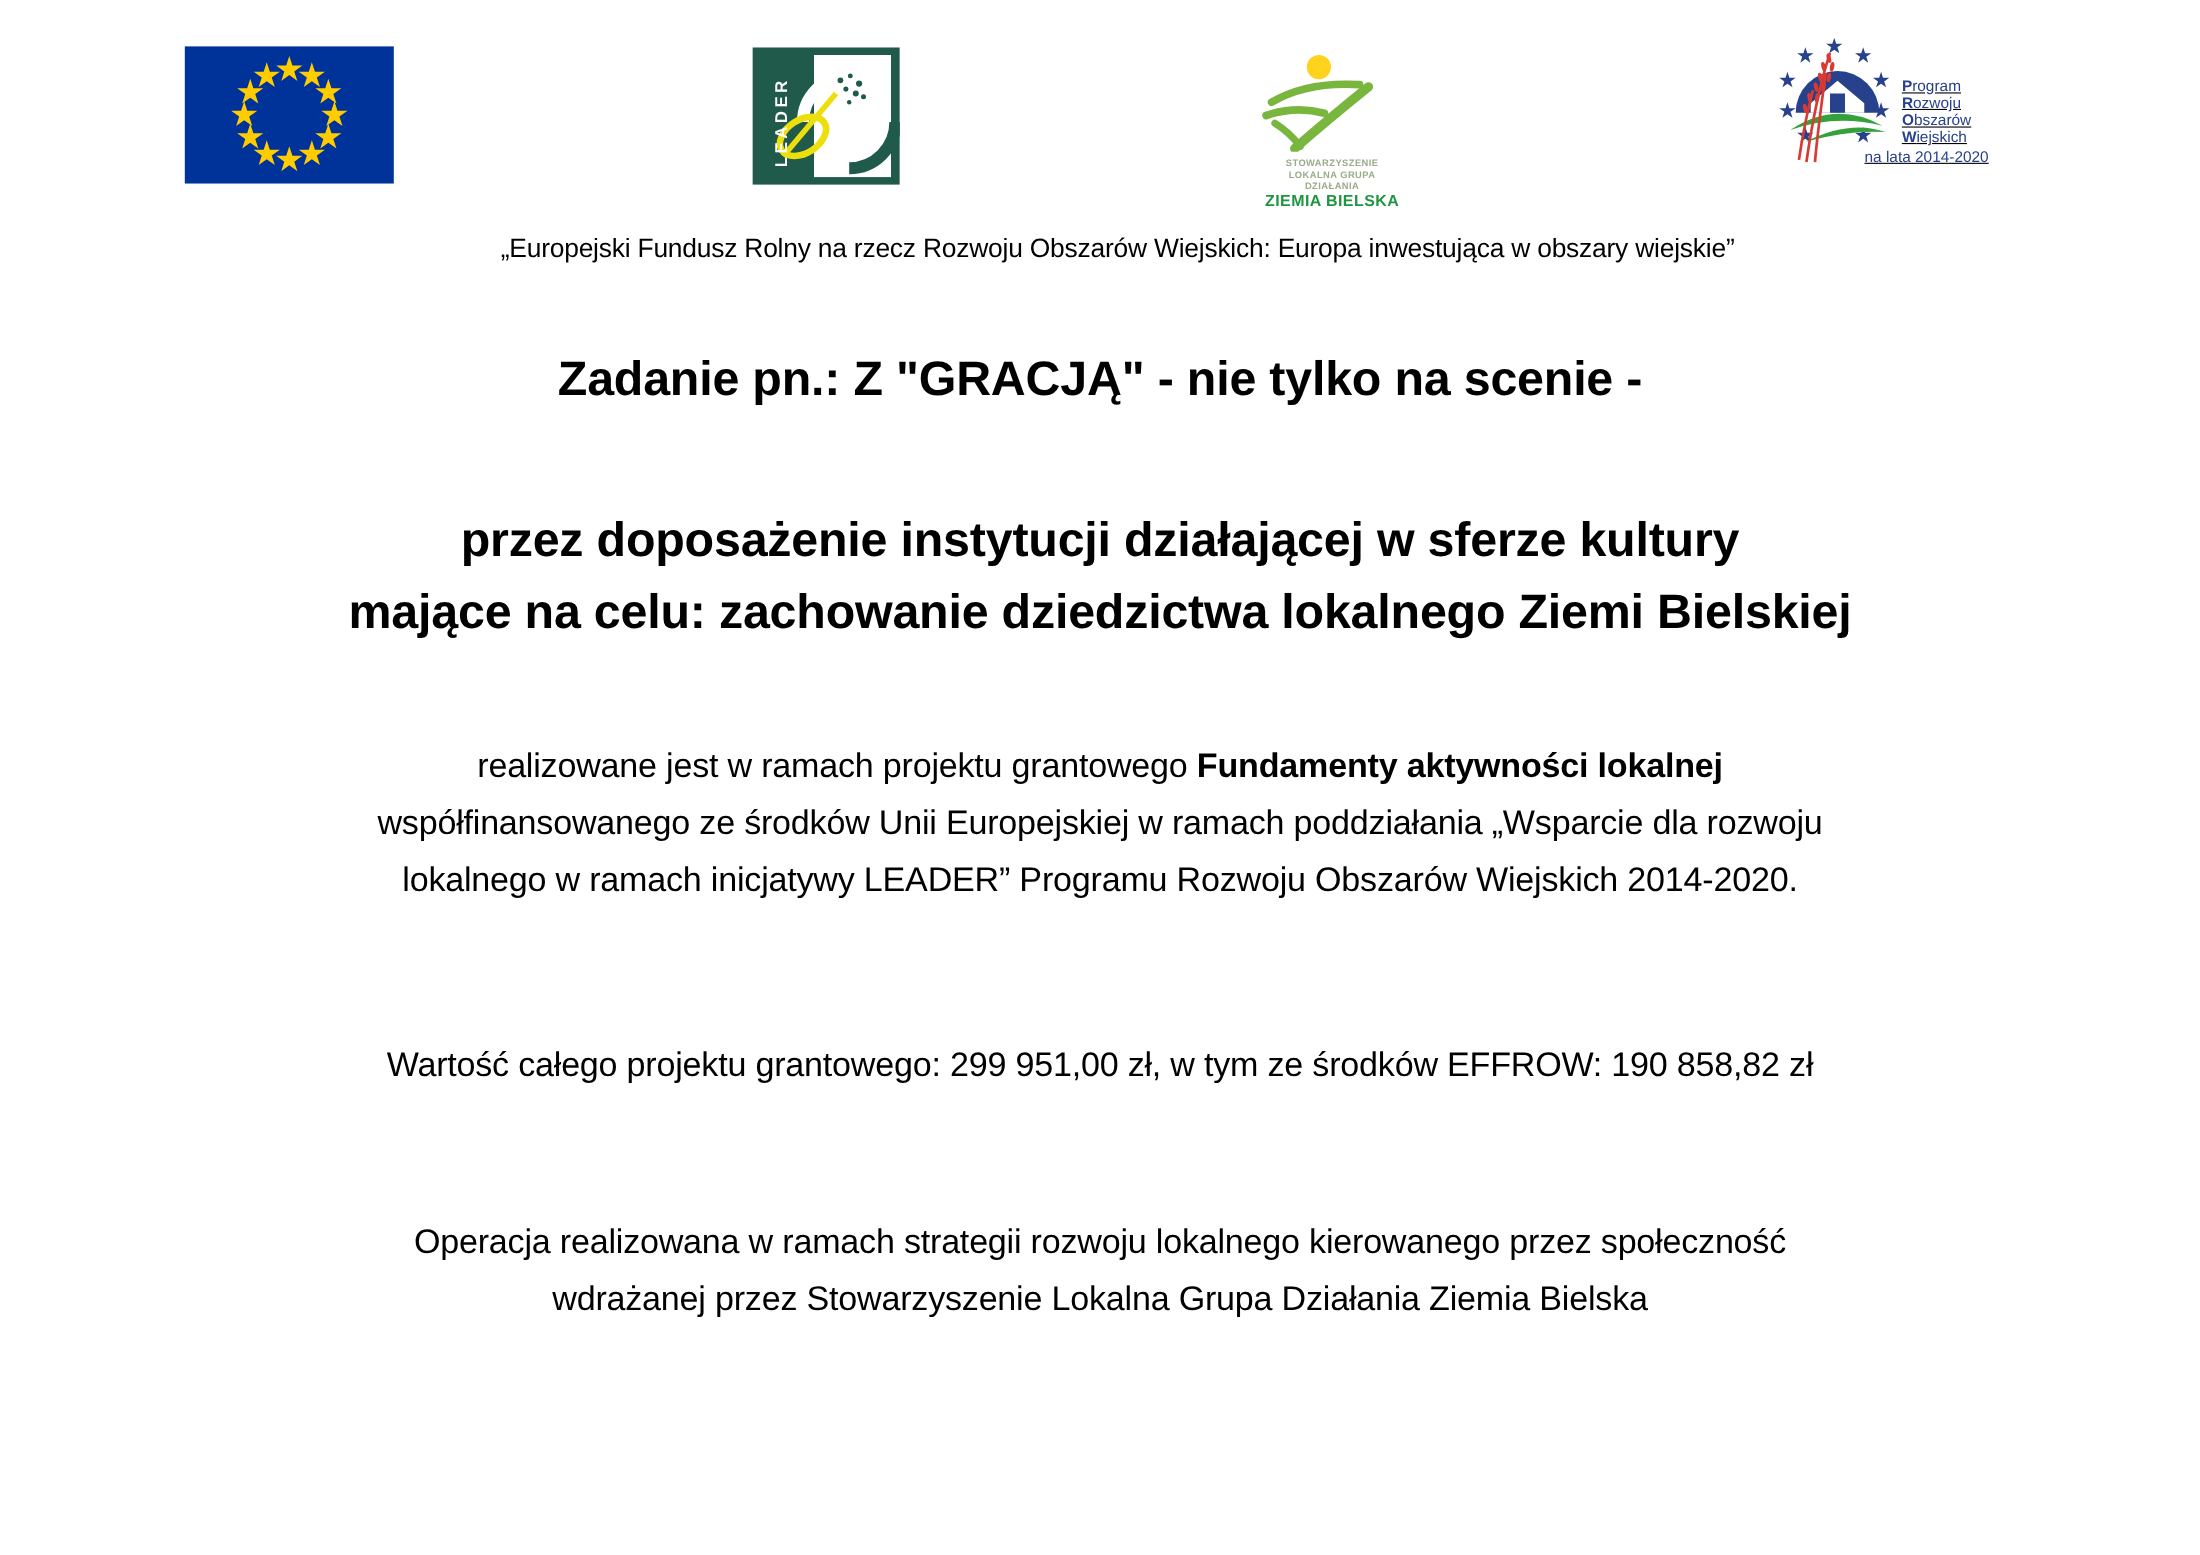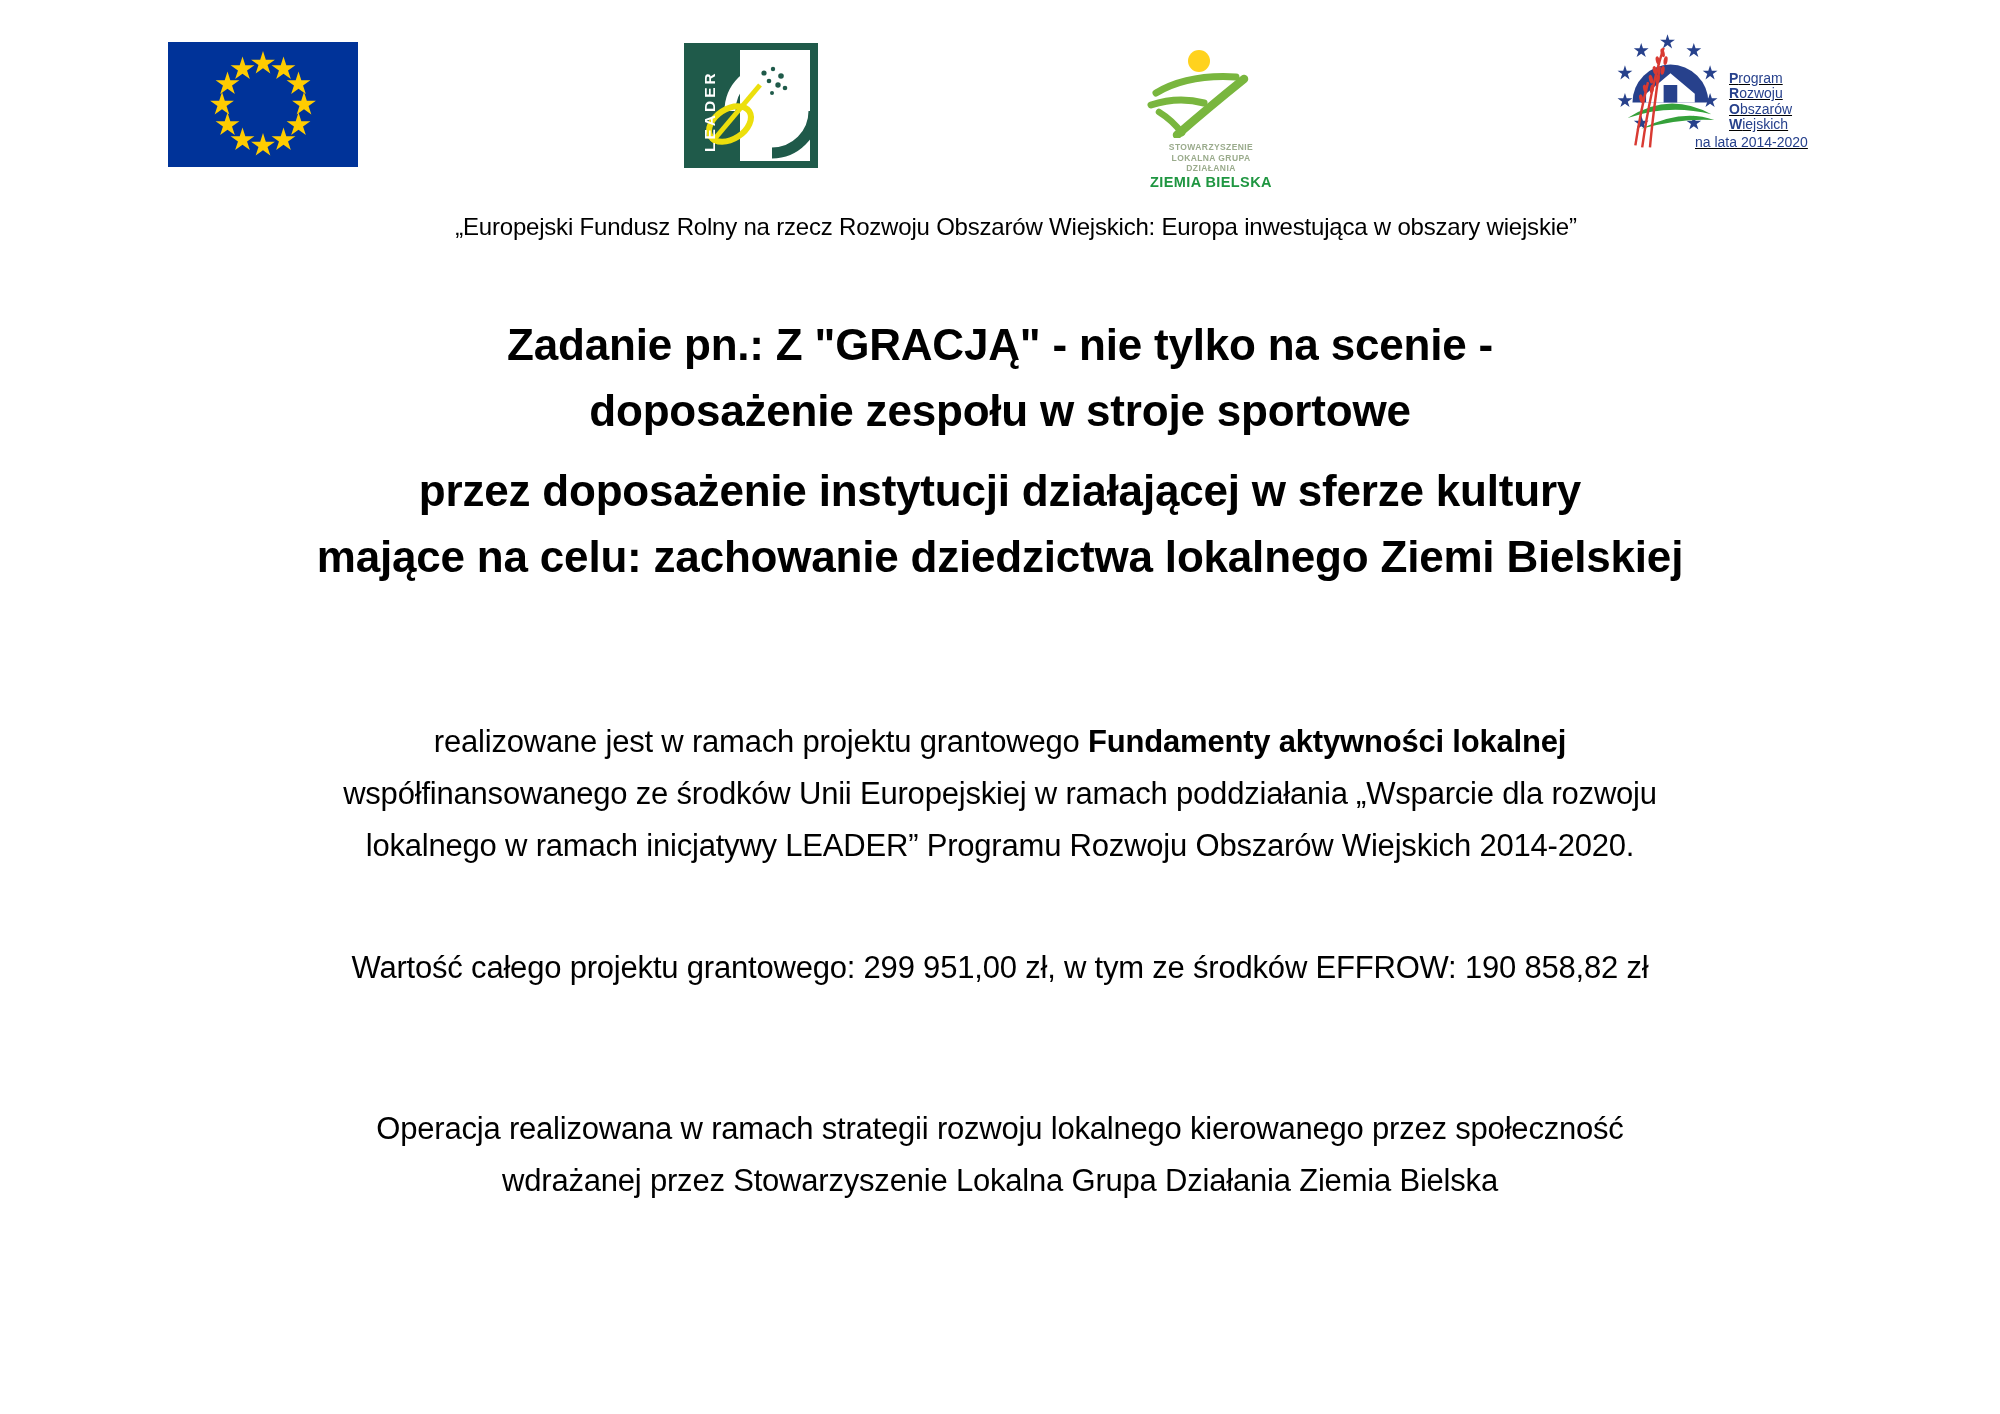--- a/index.html
+++ b/index.html
@@ -19,21 +19,21 @@
   .prow-text{margin-left:5px;padding-top:46px;color:var(--prow-blue);font-size:14px;line-height:15.5px;letter-spacing:0;}
   .prow-text .ini{font-weight:bold;}
   .prow-years{margin-left:-34px;margin-top:2px;white-space:nowrap;}
   
   .center-line{position:absolute;left:0;right:0;text-align:center;}
   .eu-caption{top:212px;font-size:24px;line-height:30px;margin-left:32px;}
   .headline{font-size:44px;font-weight:bold;line-height:66px;}
   .title-block{top:312px;}
   .subtitle-block{top:458px;}
   .bodytext{font-size:31px;line-height:52px;}
-  .para1{top:716px;}
+  .para1{top:670px;}
   .value-line{top:942px;}
   .para2{top:1103px;}
   b{font-weight:bold;}
 </style>
 </head>
 <body>
 
 <div class="page">
 
   <div class="logo-row">
@@ -140,21 +140,20 @@
         <div><span class="ini">W</span><span>iejskich</span></div>
         <div class="prow-years">na lata 2014-2020</div>
       </div>
     </div>
   </div>
 
   <div class="center-line eu-caption">„Europejski Fundusz Rolny na rzecz Rozwoju Obszarów Wiejskich: Europa inwestująca w obszary wiejskie”</div>
 
   <div class="center-line headline title-block">
     <div>Zadanie pn.: Z "GRACJĄ" - nie tylko na scenie -</div>
-    <div>doposażenie zespołu w stroje sportowe</div>
   </div>
 
   <div class="center-line headline subtitle-block">
     <div>przez doposażenie instytucji działającej w sferze kultury</div>
     <div>mające na celu: zachowanie dziedzictwa lokalnego Ziemi Bielskiej</div>
   </div>
 
   <div class="center-line bodytext para1">
     <div><span>realizowane jest w ramach projektu grantowego </span><b>Fundamenty aktywności lokalnej</b></div>
     <div>współfinansowanego ze środków Unii Europejskiej w ramach poddziałania „Wsparcie dla rozwoju</div>

